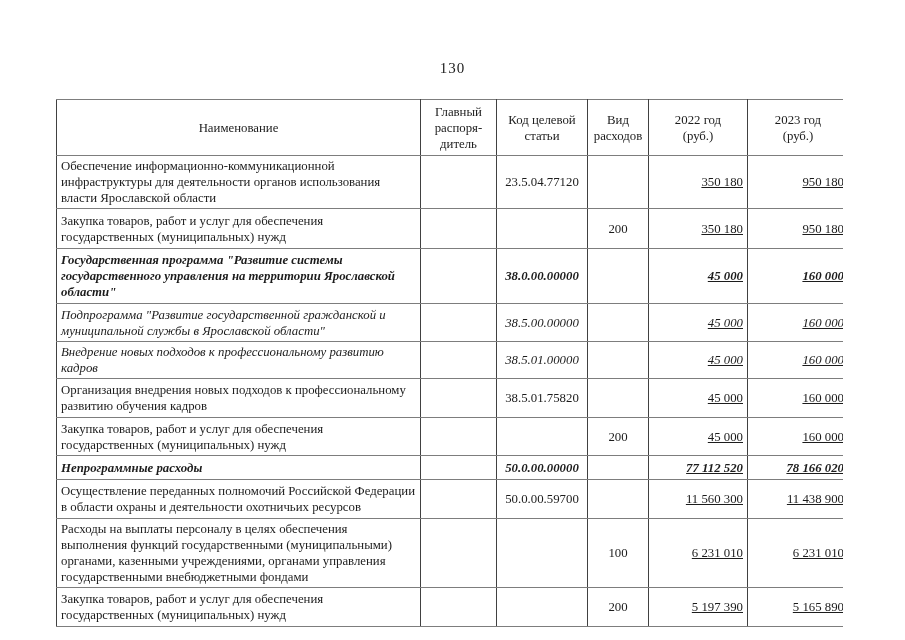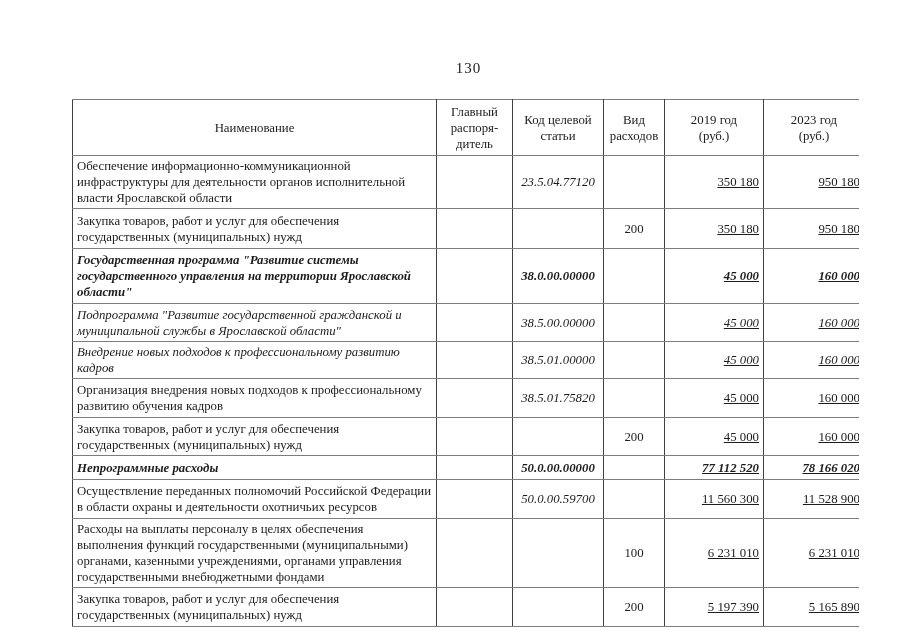--- a/index.html
+++ b/index.html
@@ -8,21 +8,20 @@
     background: #ffffff;
   }
   .page {
     position: relative;
     width: 843px;
     height: 640px;
     background: #ffffff;
     font-family: "Liberation Serif", "DejaVu Serif", serif;
     color: #1c1c1c;
     overflow: hidden;
-    margin-left: 16px;
   }
   .page-number {
     position: absolute;
     top: 60px;
     left: 0;
     width: 905px;
     text-align: center;
     font-size: 15px;
     letter-spacing: 1px;
   }
@@ -56,21 +55,21 @@
 
   table.budget th {
     text-align: center;
     white-space: pre-line;
     font-size: 12.8px;
   }
   thead tr { height: 56px; }
 
   td.name-col  { text-align: left; padding-left: 6px; padding-right: 5px; }
   td.grbs-col  { text-align: center; }
-  td.code-col  { text-align: center; white-space: nowrap; font-style: italic; }
+  td.code-col  { text-align: center; white-space: nowrap; }
   td.vid-col   { text-align: center; white-space: nowrap; }
   td.amt-col   { text-align: right; padding-right: 7px; white-space: nowrap; text-decoration: underline; }
 
   tbody tr:nth-child(1)  { height: 52px; }
   tbody tr:nth-child(2)  { height: 40px; }
   tbody tr:nth-child(3)  { height: 55px; }
   tbody tr:nth-child(4)  { height: 38px; }
   tbody tr:nth-child(5)  { height: 24px; }
   tbody tr:nth-child(6)  { height: 39px; }
   tbody tr:nth-child(7)  { height: 38px; }
@@ -110,29 +109,29 @@
     <thead>
       <tr>
         <th>Наименование</th>
         <th>Главный
 распоря-
 дитель</th>
         <th>Код целевой
 статьи</th>
         <th>Вид
 расходов</th>
-        <th>2019 год
+        <th>2022 год
 (руб.)</th>
         <th>2023 год
 (руб.)</th>
       </tr>
     </thead>
     <tbody>
       <tr>
-        <td class="name-col">Обеспечение информационно-коммуникационной инфраструктуры для деятельности органов исполнительной власти Ярославской области</td>
+        <td class="name-col">Обеспечение информационно-коммуникационной инфраструктуры для деятельности органов использования власти Ярославской области</td>
         <td class="grbs-col"></td>
         <td class="code-col">23.5.04.77120</td>
         <td class="vid-col"></td>
         <td class="amt-col">350 180</td>
         <td class="amt-col">950 180</td>
       </tr>
       <tr>
         <td class="name-col">Закупка товаров, работ и услуг для обеспечения государственных (муниципальных) нужд</td>
         <td class="grbs-col"></td>
         <td class="code-col"></td>
@@ -187,21 +186,21 @@
         <td class="vid-col"></td>
         <td class="amt-col">77 112 520</td>
         <td class="amt-col">78 166 020</td>
       </tr>
       <tr>
         <td class="name-col">Осуществление переданных полномочий Российской Федерации в области охраны и деятельности охотничьих ресурсов</td>
         <td class="grbs-col"></td>
         <td class="code-col">50.0.00.59700</td>
         <td class="vid-col"></td>
         <td class="amt-col">11 560 300</td>
-        <td class="amt-col">11 528 900</td>
+        <td class="amt-col">11 438 900</td>
       </tr>
       <tr>
         <td class="name-col">Расходы на выплаты персоналу в целях обеспечения выполнения функций государственными (муниципальными) органами, казенными учреждениями, органами управления государственными внебюджетными фондами</td>
         <td class="grbs-col"></td>
         <td class="code-col"></td>
         <td class="vid-col">100</td>
         <td class="amt-col">6 231 010</td>
         <td class="amt-col">6 231 010</td>
       </tr>
       <tr>

